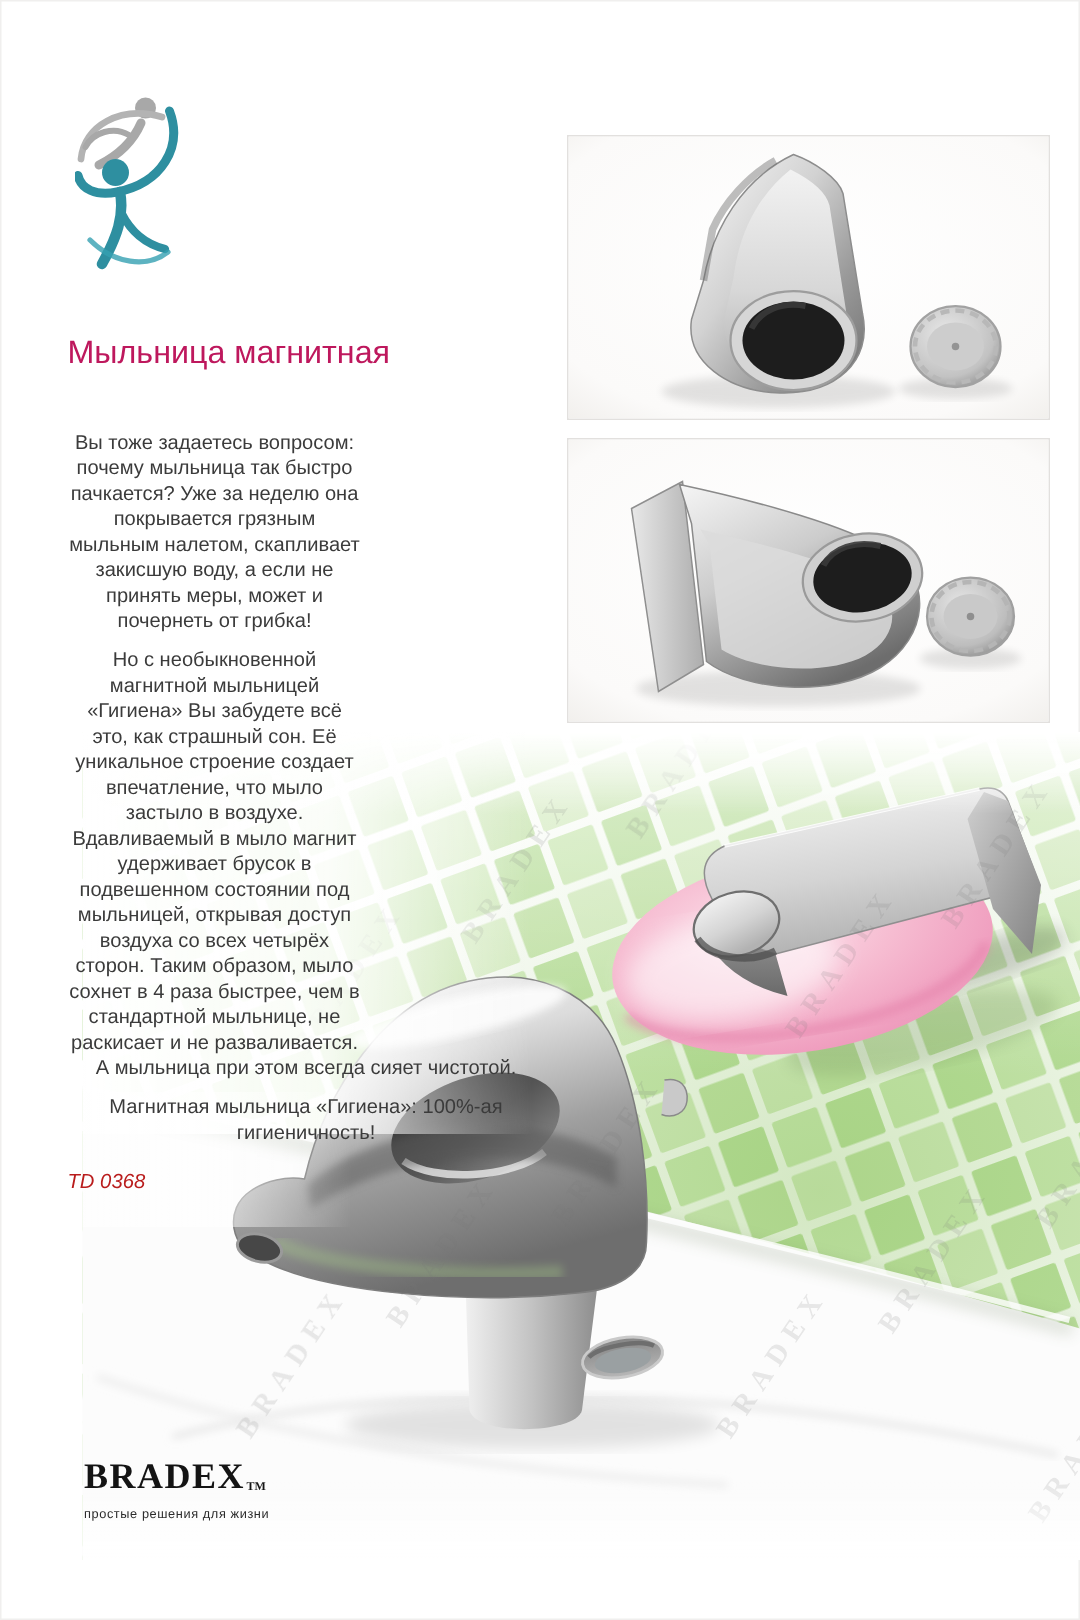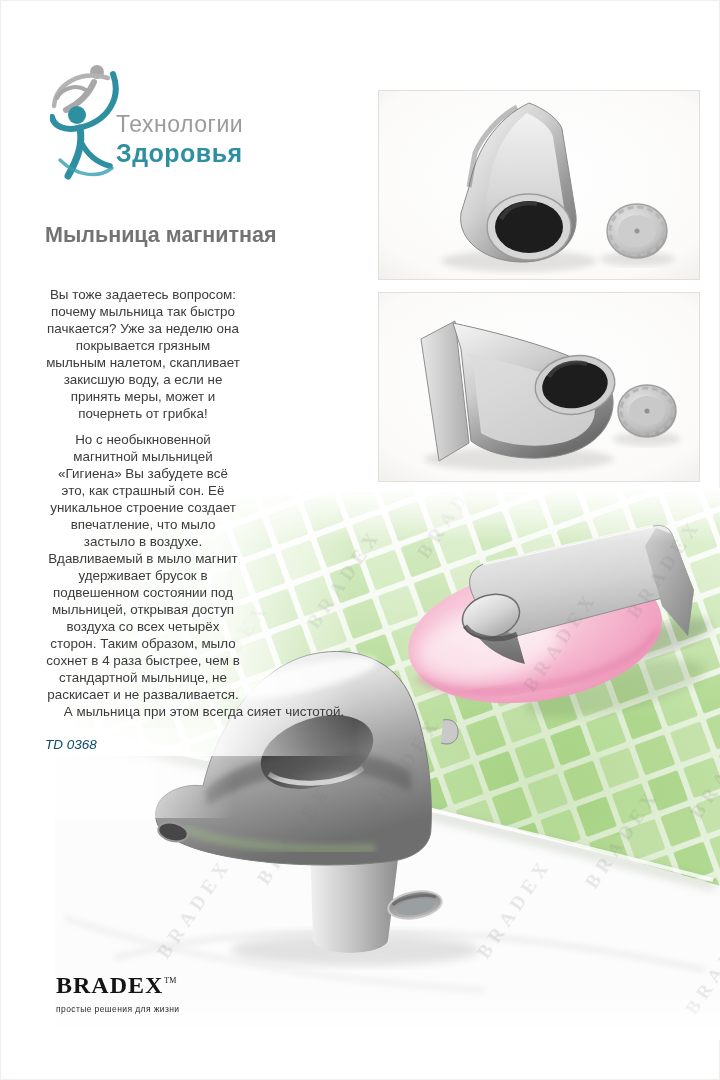--- a/index.html
+++ b/index.html
@@ -9,74 +9,71 @@
     box-shadow:inset 0 0 0 1px #f0efee;
   }
   
   .logo-block{position:absolute; left:50px; top:62px; width:300px; height:130px;}
   .logo-figure{position:absolute; left:0; top:0;}
   .logo-text{position:absolute; left:66px; top:50px; line-height:1.05;}
   .logo-line1{font-size:23px; color:#9b9b9b; letter-spacing:.5px;}
   .logo-line2{font-size:25px; color:#2e8fa0; font-weight:bold; letter-spacing:.5px; margin-top:4px;}
   
   .title{position:absolute; left:45px; top:222px; width:330px;
-    font-size:21.5px; font-weight:bold; color:#737373; line-height:27px;}
+    font-size:21.5px; font-weight:normal; color:#be185d; line-height:27px;}
   
   .text-col{position:absolute; left:45px; top:286px; width:318px; z-index:3;
     font-size:13.4px; line-height:17px; color:#3b3b3b;}
   .text-col p{margin:0 0 9px 0; text-align:center;}
   .wrap-spacer{float:right; width:122px; height:215px; margin-top:195px;}
-  .product-code{font-style:italic; color:#0c4a6e; margin-top:16px; font-size:13.5px;}
+  .product-code{font-style:italic; color:#b91c1c; margin-top:16px; font-size:13.5px;}
   
   .photo-frame{position:absolute; left:378px; width:322px; height:190px;
     background:#ffffff; border:1px solid #e2e0de; box-sizing:border-box; z-index:2;}
   .photo-frame.first{top:90px;}
   .photo-frame.second{top:292px;}
   .photo-frame svg{display:block;}
   
   .big-photo{position:absolute; left:55px; top:488px; width:665px; height:552px; z-index:1;}
   
   .footer-brand{position:absolute; left:56px; top:972px; z-index:4;}
   .footer-name{font-family:"Liberation Serif", serif; font-weight:bold;
     font-size:24px; color:#141414; letter-spacing:1px;}
   .footer-tm{font-family:"Liberation Serif", serif; font-size:8px; color:#141414;
-    vertical-align:top; position:relative; top:4px; left:1px;}
+    vertical-align:top; position:relative; top:14px; left:1px;font-weight:bold;}
   .footer-tagline{font-size:8.5px; color:#2b2b2b; letter-spacing:.4px; margin-top:5px;}
 </style>
 </head>
 <body>
 
 <div class="page">
 
   <div class="logo-block">
     <svg class="logo-figure" width="70" height="130" viewBox="0 0 70 130">
       <circle cx="47" cy="10" r="7" fill="#a8a8a8"></circle>
       <path d="M44 20 C38 34 28 42 16 48" fill="none" stroke="#a8a8a8" stroke-width="6" stroke-linecap="round"></path>
       <path d="M4 44 C6 22 30 8 58 16" fill="none" stroke="#b3b3b3" stroke-width="4.5" stroke-linecap="round"></path>
       <path d="M36 28 C26 22 12 26 7 36" fill="none" stroke="#a8a8a8" stroke-width="4" stroke-linecap="round"></path>
       <circle cx="27" cy="53" r="9" fill="#2e8fa0"></circle>
       <path d="M63 12 C72 36 58 60 28 66 C14 69 4 64 2 55" fill="none" stroke="#2e8fa0" stroke-width="6" stroke-linecap="round"></path>
       <path d="M30 66 C33 82 28 96 18 114" fill="none" stroke="#2e8fa0" stroke-width="7" stroke-linecap="round"></path>
       <path d="M31 80 C38 94 48 101 60 104" fill="none" stroke="#2e8fa0" stroke-width="5.5" stroke-linecap="round"></path>
       <path d="M10 98 C26 114 48 117 62 106" fill="none" stroke="#35a0b2" stroke-width="3.5" stroke-linecap="round" opacity=".8"></path>
     </svg>
-    <div class="logo-text">
-      <div class="logo-line1">Технологии</div>
-      <div class="logo-line2">Здоровья</div>
-    </div>
   </div>
 
   <div class="title">
     <div>Мыльница магнитная</div>
   </div>
 
   <div class="text-col">
     <div class="wrap-spacer"></div>
     <p>Вы тоже задаетесь вопросом: почему мыльница так быстро пачкается? Уже за неделю она покрывается грязным мыльным налетом, скапливает закисшую воду, а если не принять меры, может и почернеть от грибка!</p>
     <p>Но с необыкновенной магнитной мыльницей «Гигиена» Вы забудете всё это, как страшный сон. Её уникальное строение создает впечатление, что мыло застыло в воздухе. Вдавливаемый в мыло магнит удерживает брусок в подвешенном состоянии под мыльницей, открывая доступ воздуха со всех четырёх сторон. Таким образом, мыло сохнет в 4 раза быстрее, чем в стандартной мыльнице, не раскисает и не разваливается. А мыльница при этом всегда сияет чистотой.</p>
+    <p>Магнитная мыльница «Гигиена»: 100%-ая гигиеничность!</p>
     <div class="product-code">TD 0368</div>
   </div>
 
   <div class="photo-frame first">
     <svg width="320" height="188" viewBox="0 0 320 188">
       <defs>
         <radialGradient id="pf1bg" cx="50%" cy="45%" r="75%">
           <stop offset="0%" stop-color="#ffffff"></stop>
             <stop offset="80%" stop-color="#fbfaf9"></stop>
             <stop offset="100%" stop-color="#f1efec"></stop>

